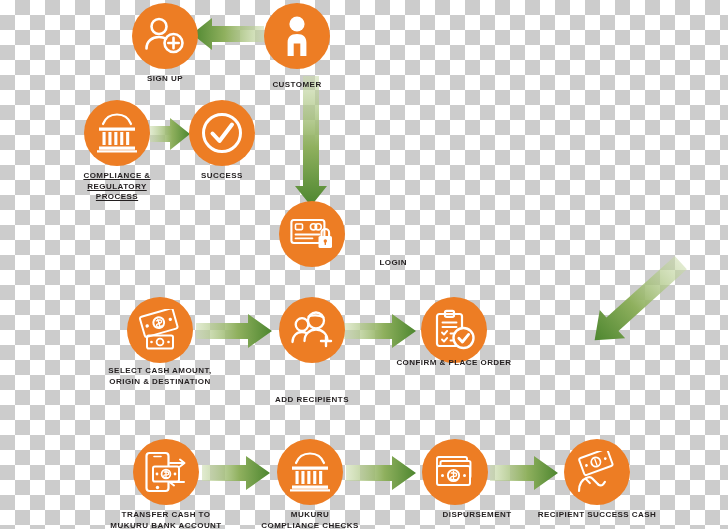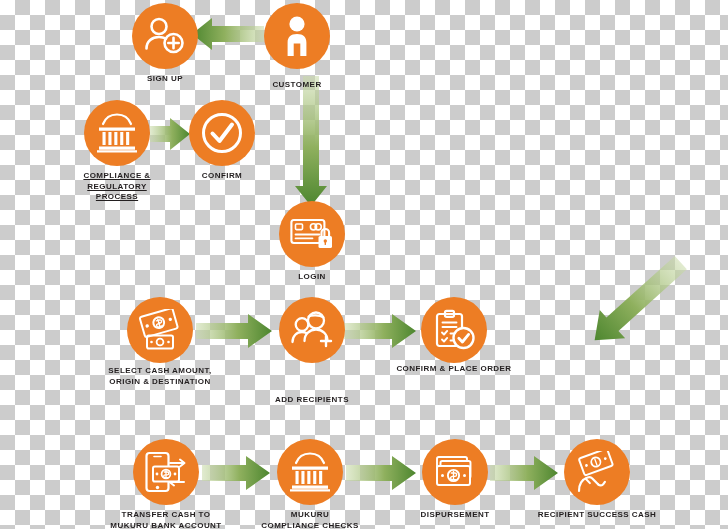--- a/index.html
+++ b/index.html
@@ -196,40 +196,40 @@
 
   <div class="node" id="node-success" style="left: 222px; top: 133px;">
     <div class="disc" style="width: 66px; height: 66px; left: -33px; top: -33px; background: rgb(237, 125, 36);">
       <span>
         <svg width="42" height="42" viewBox="0 0 42 42">
           <circle cx="21" cy="21" r="18.5" fill="none" stroke="#fff" stroke-width="3"></circle>
           <path d="M11.5 21.5l7 7.5L31 12.5" fill="none" stroke="#fff" stroke-width="4" stroke-linecap="round" stroke-linejoin="round"></path>
         </svg>
       </span>
     </div>
-    <div class="label" style="top: 38px; color: rgb(35, 31, 32);">CONFIRM</div>
+    <div class="label" style="top: 38px; color: rgb(35, 31, 32);">SUCCESS</div>
   </div>
 
   <div class="node" id="node-login" style="left: 312px; top: 234px;">
     <div class="disc" style="width: 66px; height: 66px; left: -33px; top: -33px; background: rgb(237, 125, 36);">
       <span>
         <svg width="44" height="34" viewBox="0 0 44 34">
           <rect x="1.4" y="3" width="33" height="23" rx="2.5" fill="none" stroke="#fff" stroke-width="2.1"></rect>
           <rect x="5.5" y="7" width="7" height="5.6" rx="1" fill="none" stroke="#fff" stroke-width="1.6"></rect>
           <circle cx="23.5" cy="9.8" r="3.1" fill="none" stroke="#fff" stroke-width="1.6"></circle>
           <circle cx="28.2" cy="9.8" r="3.1" fill="none" stroke="#fff" stroke-width="1.6"></circle>
           <path d="M5.5 17.5h24M5.5 21.3h17" stroke="#fff" stroke-width="1.8" stroke-linecap="round"></path>
           <rect x="28.5" y="19" width="13.5" height="12" rx="1.6" fill="#fff"></rect>
           <path d="M31.5 19v-3.2a3.8 3.8 0 017.6 0V19" fill="none" stroke="#fff" stroke-width="2.1"></path>
           <circle cx="35.3" cy="24" r="1.7" fill="#ed7d24"></circle>
           <rect x="34.6" y="24.5" width="1.4" height="3.4" fill="#ed7d24"></rect>
         </svg>
       </span>
     </div>
-    <div class="label" style="top: 38px; color: rgb(35, 31, 32);">LOGIN</div>
+    <div class="label" style="top: 24px; color: rgb(35, 31, 32); text-align: right;">LOGIN</div>
   </div>
 
   <div class="node" id="node-select-cash-amount" style="left: 160px; top: 330px;">
     <div class="disc" style="width: 66px; height: 66px; left: -33px; top: -33px; background: rgb(237, 125, 36);">
       <span>
         <svg width="44" height="42" viewBox="0 0 44 42">
           <g transform="rotate(-16 22 18)">
             <rect x="5" y="3" width="34" height="21" rx="2" fill="none" stroke="#fff" stroke-width="2"></rect>
             <circle cx="22" cy="13.5" r="5.4" fill="none" stroke="#fff" stroke-width="2"></circle>
             <path d="M22 9.8v7.4M20.1 11.1h3.4a1.6 1.6 0 010 3.2h-2.8a1.6 1.6 0 000 3.2h3.4" fill="none" stroke="#fff" stroke-width="1.4" stroke-linecap="round"></path>
@@ -270,21 +270,21 @@
           <rect x="4" y="5" width="25" height="32" rx="2.4" fill="none" stroke="#fff" stroke-width="2.2"></rect>
           <rect x="12" y="1.8" width="9" height="6" rx="1.6" fill="none" stroke="#fff" stroke-width="2.2"></rect>
           <path d="M9.5 13.5h14M9.5 18h14" stroke="#fff" stroke-width="1.9" stroke-linecap="round"></path>
           <path d="M9 23.5l2 2 3.2-3.6M9 30.5l2 2 3.2-3.6" fill="none" stroke="#fff" stroke-width="1.9" stroke-linecap="round" stroke-linejoin="round"></path>
           <path d="M17.5 24.5h5M17.5 31.5h3" stroke="#fff" stroke-width="1.9" stroke-linecap="round"></path>
           <circle cx="30.5" cy="29" r="10" fill="#ed7d24" stroke="#fff" stroke-width="2.4"></circle>
           <path d="M25.8 29.3l3.6 3.7 6.2-7.6" fill="none" stroke="#fff" stroke-width="2.8" stroke-linecap="round" stroke-linejoin="round"></path>
         </svg>
       </span>
     </div>
-    <div class="label" style="top: 34px; color: rgb(35, 31, 32);">CONFIRM &amp; PLACE ORDER</div>
+    <div class="label" style="top: 28px; color: rgb(35, 31, 32);">CONFIRM &amp; PLACE ORDER</div>
   </div>
 
   <div class="node" id="node-transfer-cash" style="left: 166px; top: 472px;">
     <div class="disc" style="width: 66px; height: 66px; left: -33px; top: -33px; background: rgb(237, 125, 36);">
       <span>
         <svg width="44" height="42" viewBox="0 0 44 42">
           <rect x="2.5" y="2" width="22" height="38" rx="3" fill="none" stroke="#fff" stroke-width="2.2"></rect>
           <path d="M10 5.5h7" stroke="#fff" stroke-width="1.6" stroke-linecap="round"></path>
           <circle cx="13.5" cy="36.5" r="1.7" fill="#fff"></circle>
           <path d="M26 12h14M36 8.5l4.5 3.5L36 15.5" fill="none" stroke="#fff" stroke-width="2" stroke-linecap="round" stroke-linejoin="round"></path>
@@ -330,21 +330,21 @@
           <rect x="4" y="2" width="30" height="17" rx="1.8" fill="#ed7d24" stroke="#fff" stroke-width="1.9"></rect>
           <rect x="7.5" y="6" width="30" height="17" rx="1.8" fill="#ed7d24" stroke="#fff" stroke-width="1.9"></rect>
           <rect x="4" y="11" width="33" height="19" rx="1.9" fill="#ed7d24" stroke="#fff" stroke-width="2"></rect>
           <circle cx="20.5" cy="20.5" r="5.6" fill="none" stroke="#fff" stroke-width="1.9"></circle>
           <path d="M20.5 16.2v8.6M18.3 18h3.6a1.7 1.7 0 010 3.4h-2.6a1.7 1.7 0 000 3.4h3.6" fill="none" stroke="#fff" stroke-width="1.4" stroke-linecap="round"></path>
           <circle cx="9.5" cy="20.5" r="1.5" fill="#fff"></circle>
           <circle cx="31.5" cy="20.5" r="1.5" fill="#fff"></circle>
         </svg>
       </span>
     </div>
-    <div class="label" style="top: 38px; color: rgb(35, 31, 32);">DISPURSEMENT</div>
+    <div class="label" style="top: 38px; color: rgb(35, 31, 32); margin-left: 22px;">DISPURSEMENT</div>
   </div>
 
   <div class="node" id="node-recipient-collects-cash" style="left: 597px; top: 472px;">
     <div class="disc" style="width: 66px; height: 66px; left: -33px; top: -33px; background: rgb(237, 125, 36);">
       <span>
         <svg width="44" height="42" viewBox="0 0 44 42">
           <g transform="rotate(-20 22 17)">
             <rect x="8" y="2" width="30" height="18" rx="2" fill="none" stroke="#fff" stroke-width="2"></rect>
             <circle cx="23" cy="11" r="4.6" fill="none" stroke="#fff" stroke-width="1.8"></circle>
             <path d="M23 7.8v6.6" stroke="#fff" stroke-width="1.3" stroke-linecap="round"></path>

